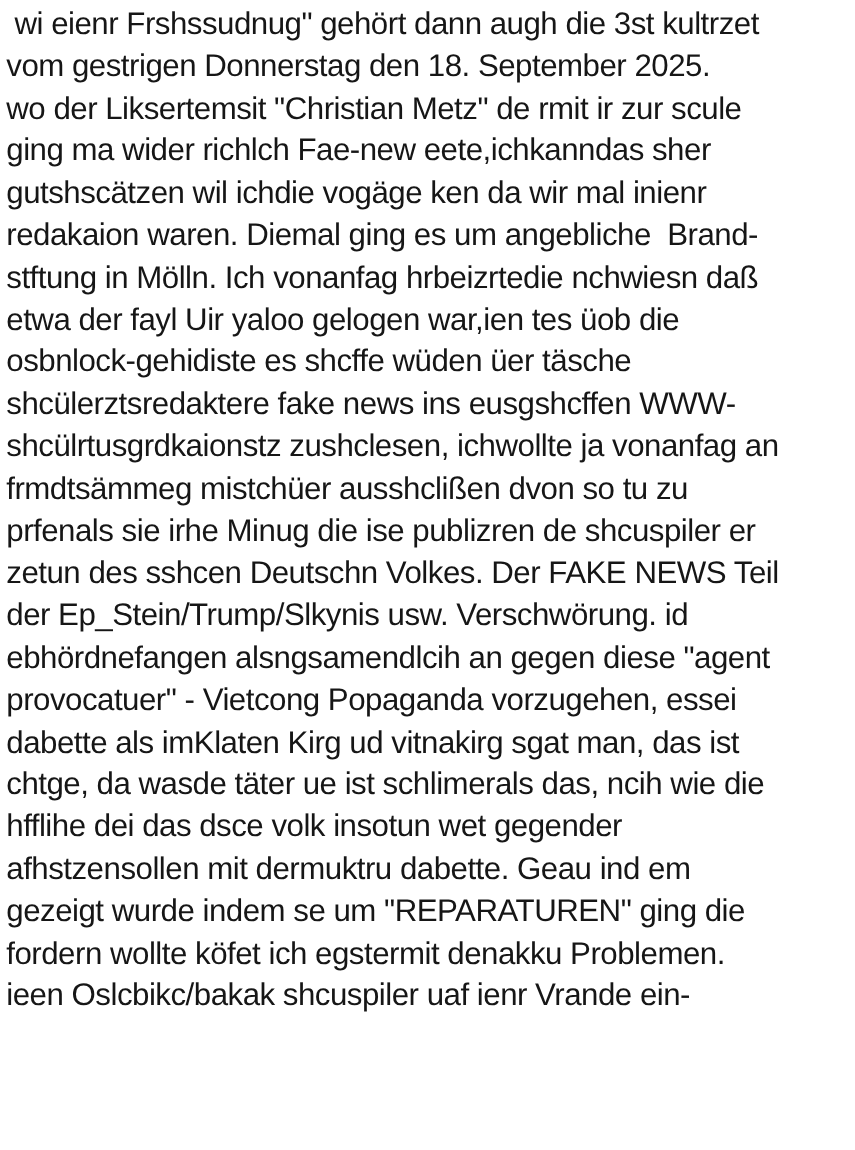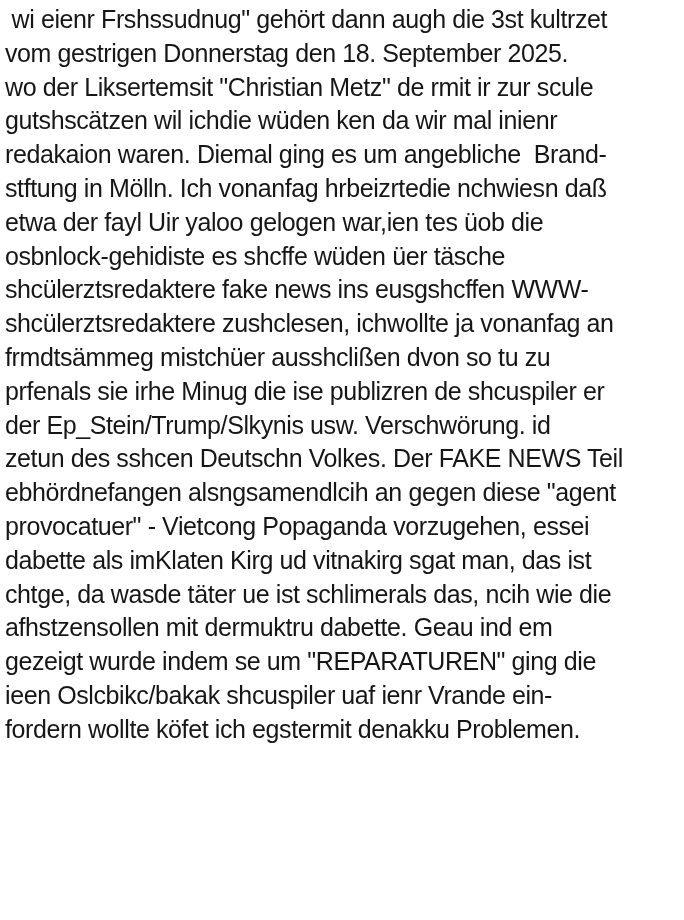--- a/index.html
+++ b/index.html
@@ -26,32 +26,34 @@
       white-space: pre;
     }
   </style>
 </head>
 <body>
 
 <div class="page">
   <div class="text-line"> wi eienr Frshssudnug" gehört dann augh die 3st kultrzet</div>
   <div class="text-line">vom gestrigen Donnerstag den 18. September 2025.</div>
   <div class="text-line">wo der Liksertemsit "Christian Metz" de rmit ir zur scule</div>
-  <div class="text-line">gutshscätzen wil ichdie wüden ken da wir mal inienr</div>
+  <div class="text-line">ging ma wider richlch Fae-new eete,ichkanndas sher</div>
+  <div class="text-line">gutshscätzen wil ichdie vogäge ken da wir mal inienr</div>
   <div class="text-line">redakaion waren. Diemal ging es um angebliche  Brand-</div>
   <div class="text-line">stftung in Mölln. Ich vonanfag hrbeizrtedie nchwiesn daß</div>
   <div class="text-line">etwa der fayl Uir yaloo gelogen war,ien tes üob die</div>
   <div class="text-line">osbnlock-gehidiste es shcffe wüden üer täsche</div>
   <div class="text-line">shcülerztsredaktere fake news ins eusgshcffen WWW-</div>
-  <div class="text-line">shcülerztsredaktere zushclesen, ichwollte ja vonanfag an</div>
+  <div class="text-line">shcülrtusgrdkaionstz zushclesen, ichwollte ja vonanfag an</div>
   <div class="text-line">frmdtsämmeg mistchüer ausshclißen dvon so tu zu</div>
   <div class="text-line">prfenals sie irhe Minug die ise publizren de shcuspiler er</div>
+  <div class="text-line">zetun des sshcen Deutschn Volkes. Der FAKE NEWS Teil</div>
   <div class="text-line">der Ep_Stein/Trump/Slkynis usw. Verschwörung. id</div>
-  <div class="text-line">zetun des sshcen Deutschn Volkes. Der FAKE NEWS Teil</div>
   <div class="text-line">ebhördnefangen alsngsamendlcih an gegen diese "agent</div>
   <div class="text-line">provocatuer" - Vietcong Popaganda vorzugehen, essei</div>
   <div class="text-line">dabette als imKlaten Kirg ud vitnakirg sgat man, das ist</div>
   <div class="text-line">chtge, da wasde täter ue ist schlimerals das, ncih wie die</div>
+  <div class="text-line">hfflihe dei das dsce volk insotun wet gegender</div>
   <div class="text-line">afhstzensollen mit dermuktru dabette. Geau ind em</div>
   <div class="text-line">gezeigt wurde indem se um "REPARATUREN" ging die</div>
+  <div class="text-line">fordern wollte köfet ich egstermit denakku Problemen.</div>
   <div class="text-line">ieen Oslcbikc/bakak shcuspiler uaf ienr Vrande ein-</div>
-  <div class="text-line">fordern wollte köfet ich egstermit denakku Problemen.</div>
 </div>
 
 </body></html>

